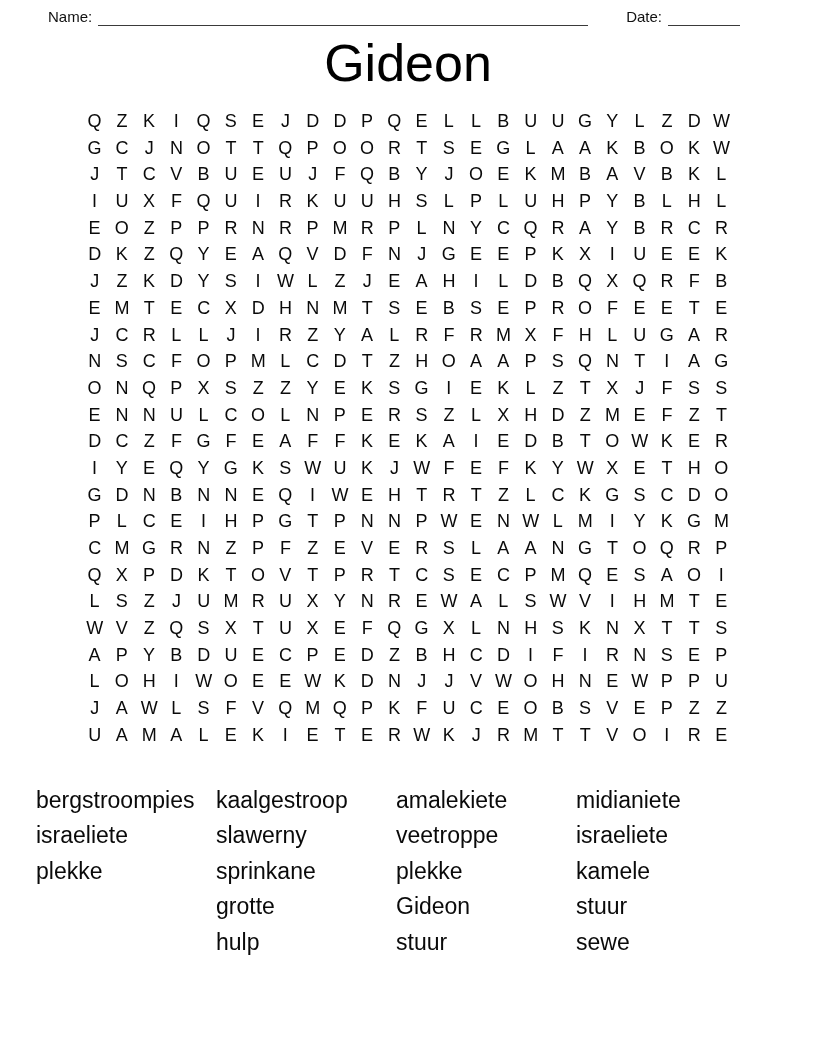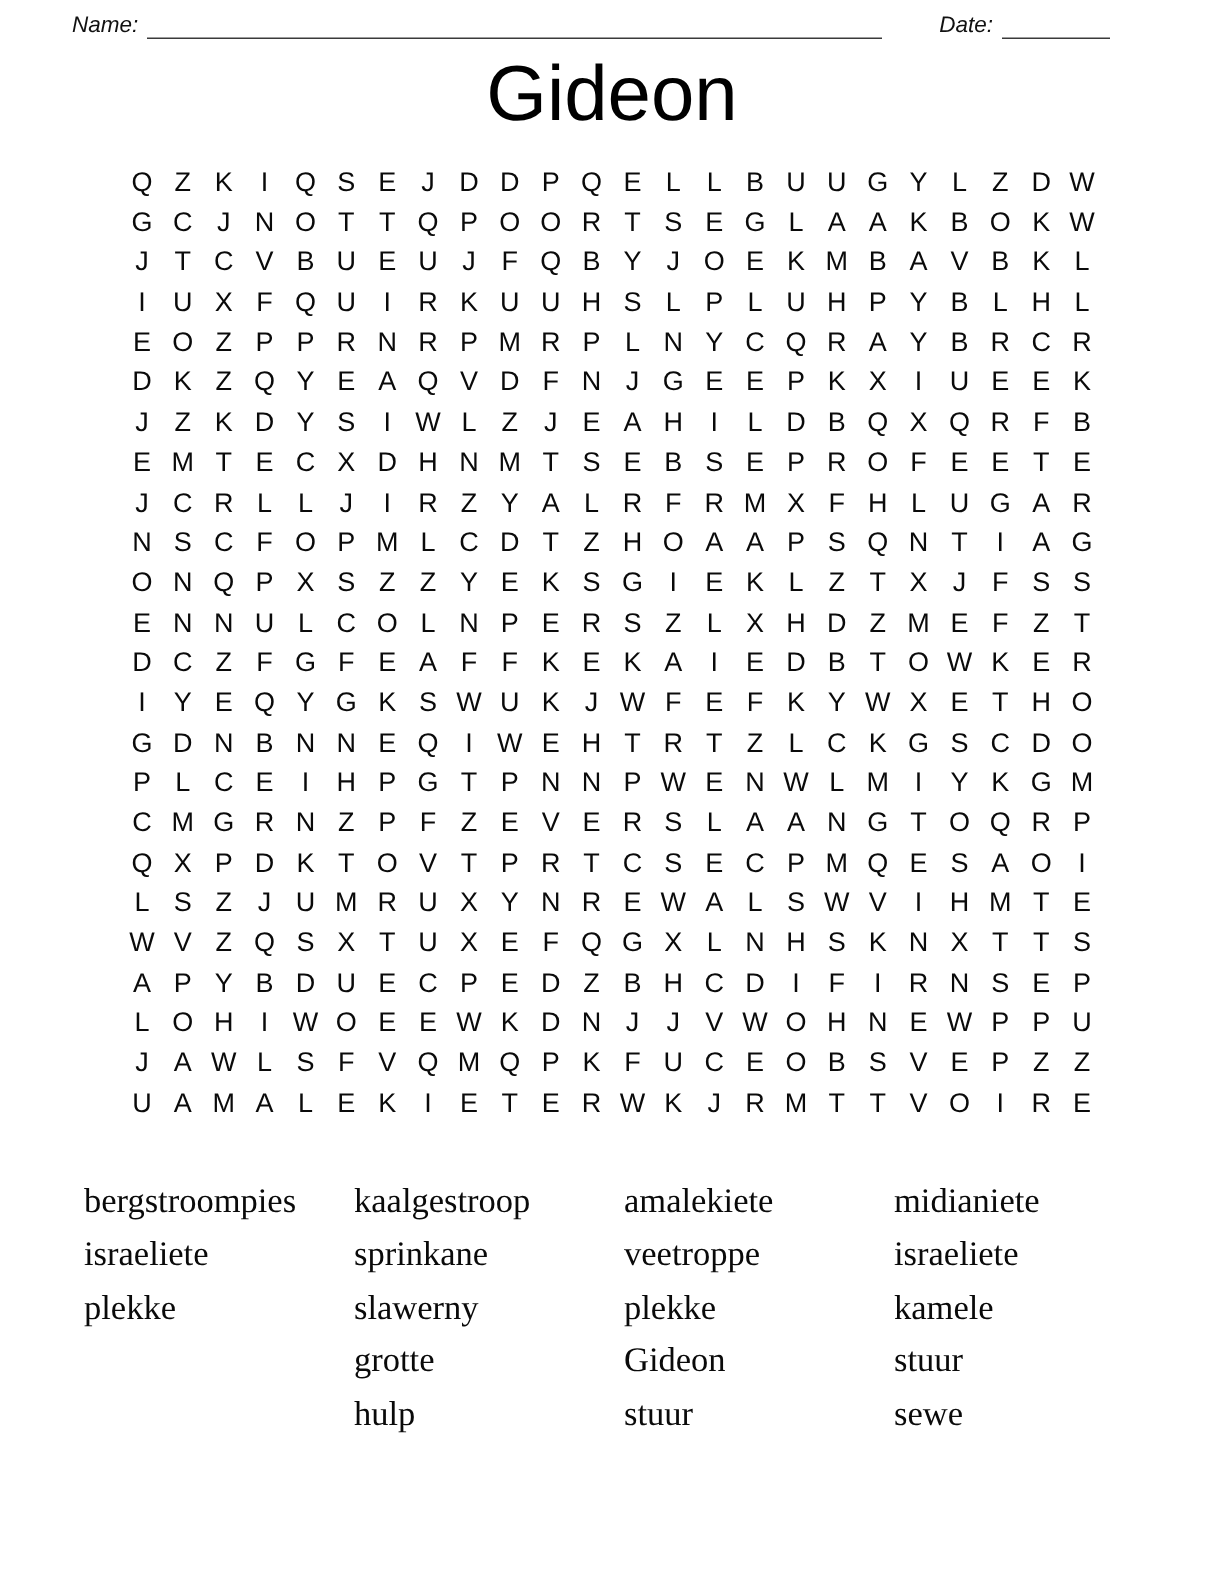--- a/index.html
+++ b/index.html
@@ -12,21 +12,21 @@
     color: #000;
     overflow: hidden;
   }
   .header {
     display: flex;
     align-items: flex-end;
     padding: 8px 76px 0 48px;
     font-size: 15px;
     color: #111;
   }
-  .header .label { white-space: nowrap; padding-bottom: 1px; font-style: italic; }
+  .header .label { white-space: nowrap; padding-bottom: 1px; }
   .blank-line {
     border-bottom: 1.4px solid #3a3a3a;
     height: 16px;
     display: inline-block;
   }
   .name-line { flex: 1 1 auto; margin-left: 6px; margin-right: 38px; }
   .date-line { width: 72px; margin-left: 6px; }
   .title {
     text-align: center;
     font-size: 52px;
@@ -46,24 +46,23 @@
     height: 26.7px;
   }
   .grid-cell {
     text-align: center;
     font-size: 18px;
     line-height: 26.7px;
     font-weight: 400;
     color: #0a0a0a;
   }
   .words {
-    margin: 34px 0 0 56px;
+    margin: 34px 0 0 36px;
     display: grid;
     grid-template-columns: 180px 180px 180px 180px;
-    font-family: Liberation Serif, serif;
   }
   .word {
     font-size: 23px;
     line-height: 35.6px;
     color: #0a0a0a;
   }
 </style>
 </head>
 <body>
 
@@ -704,22 +703,22 @@
   </div>
 
 <div class="words">
     <div class="word-col">
       <div class="word">bergstroompies</div>
       <div class="word">israeliete</div>
       <div class="word">plekke</div>
     </div>
     <div class="word-col">
       <div class="word">kaalgestroop</div>
+      <div class="word">slawerny</div>
       <div class="word">sprinkane</div>
-      <div class="word">slawerny</div>
       <div class="word">grotte</div>
       <div class="word">hulp</div>
     </div>
     <div class="word-col">
       <div class="word">amalekiete</div>
       <div class="word">veetroppe</div>
       <div class="word">plekke</div>
       <div class="word">Gideon</div>
       <div class="word">stuur</div>
     </div>

